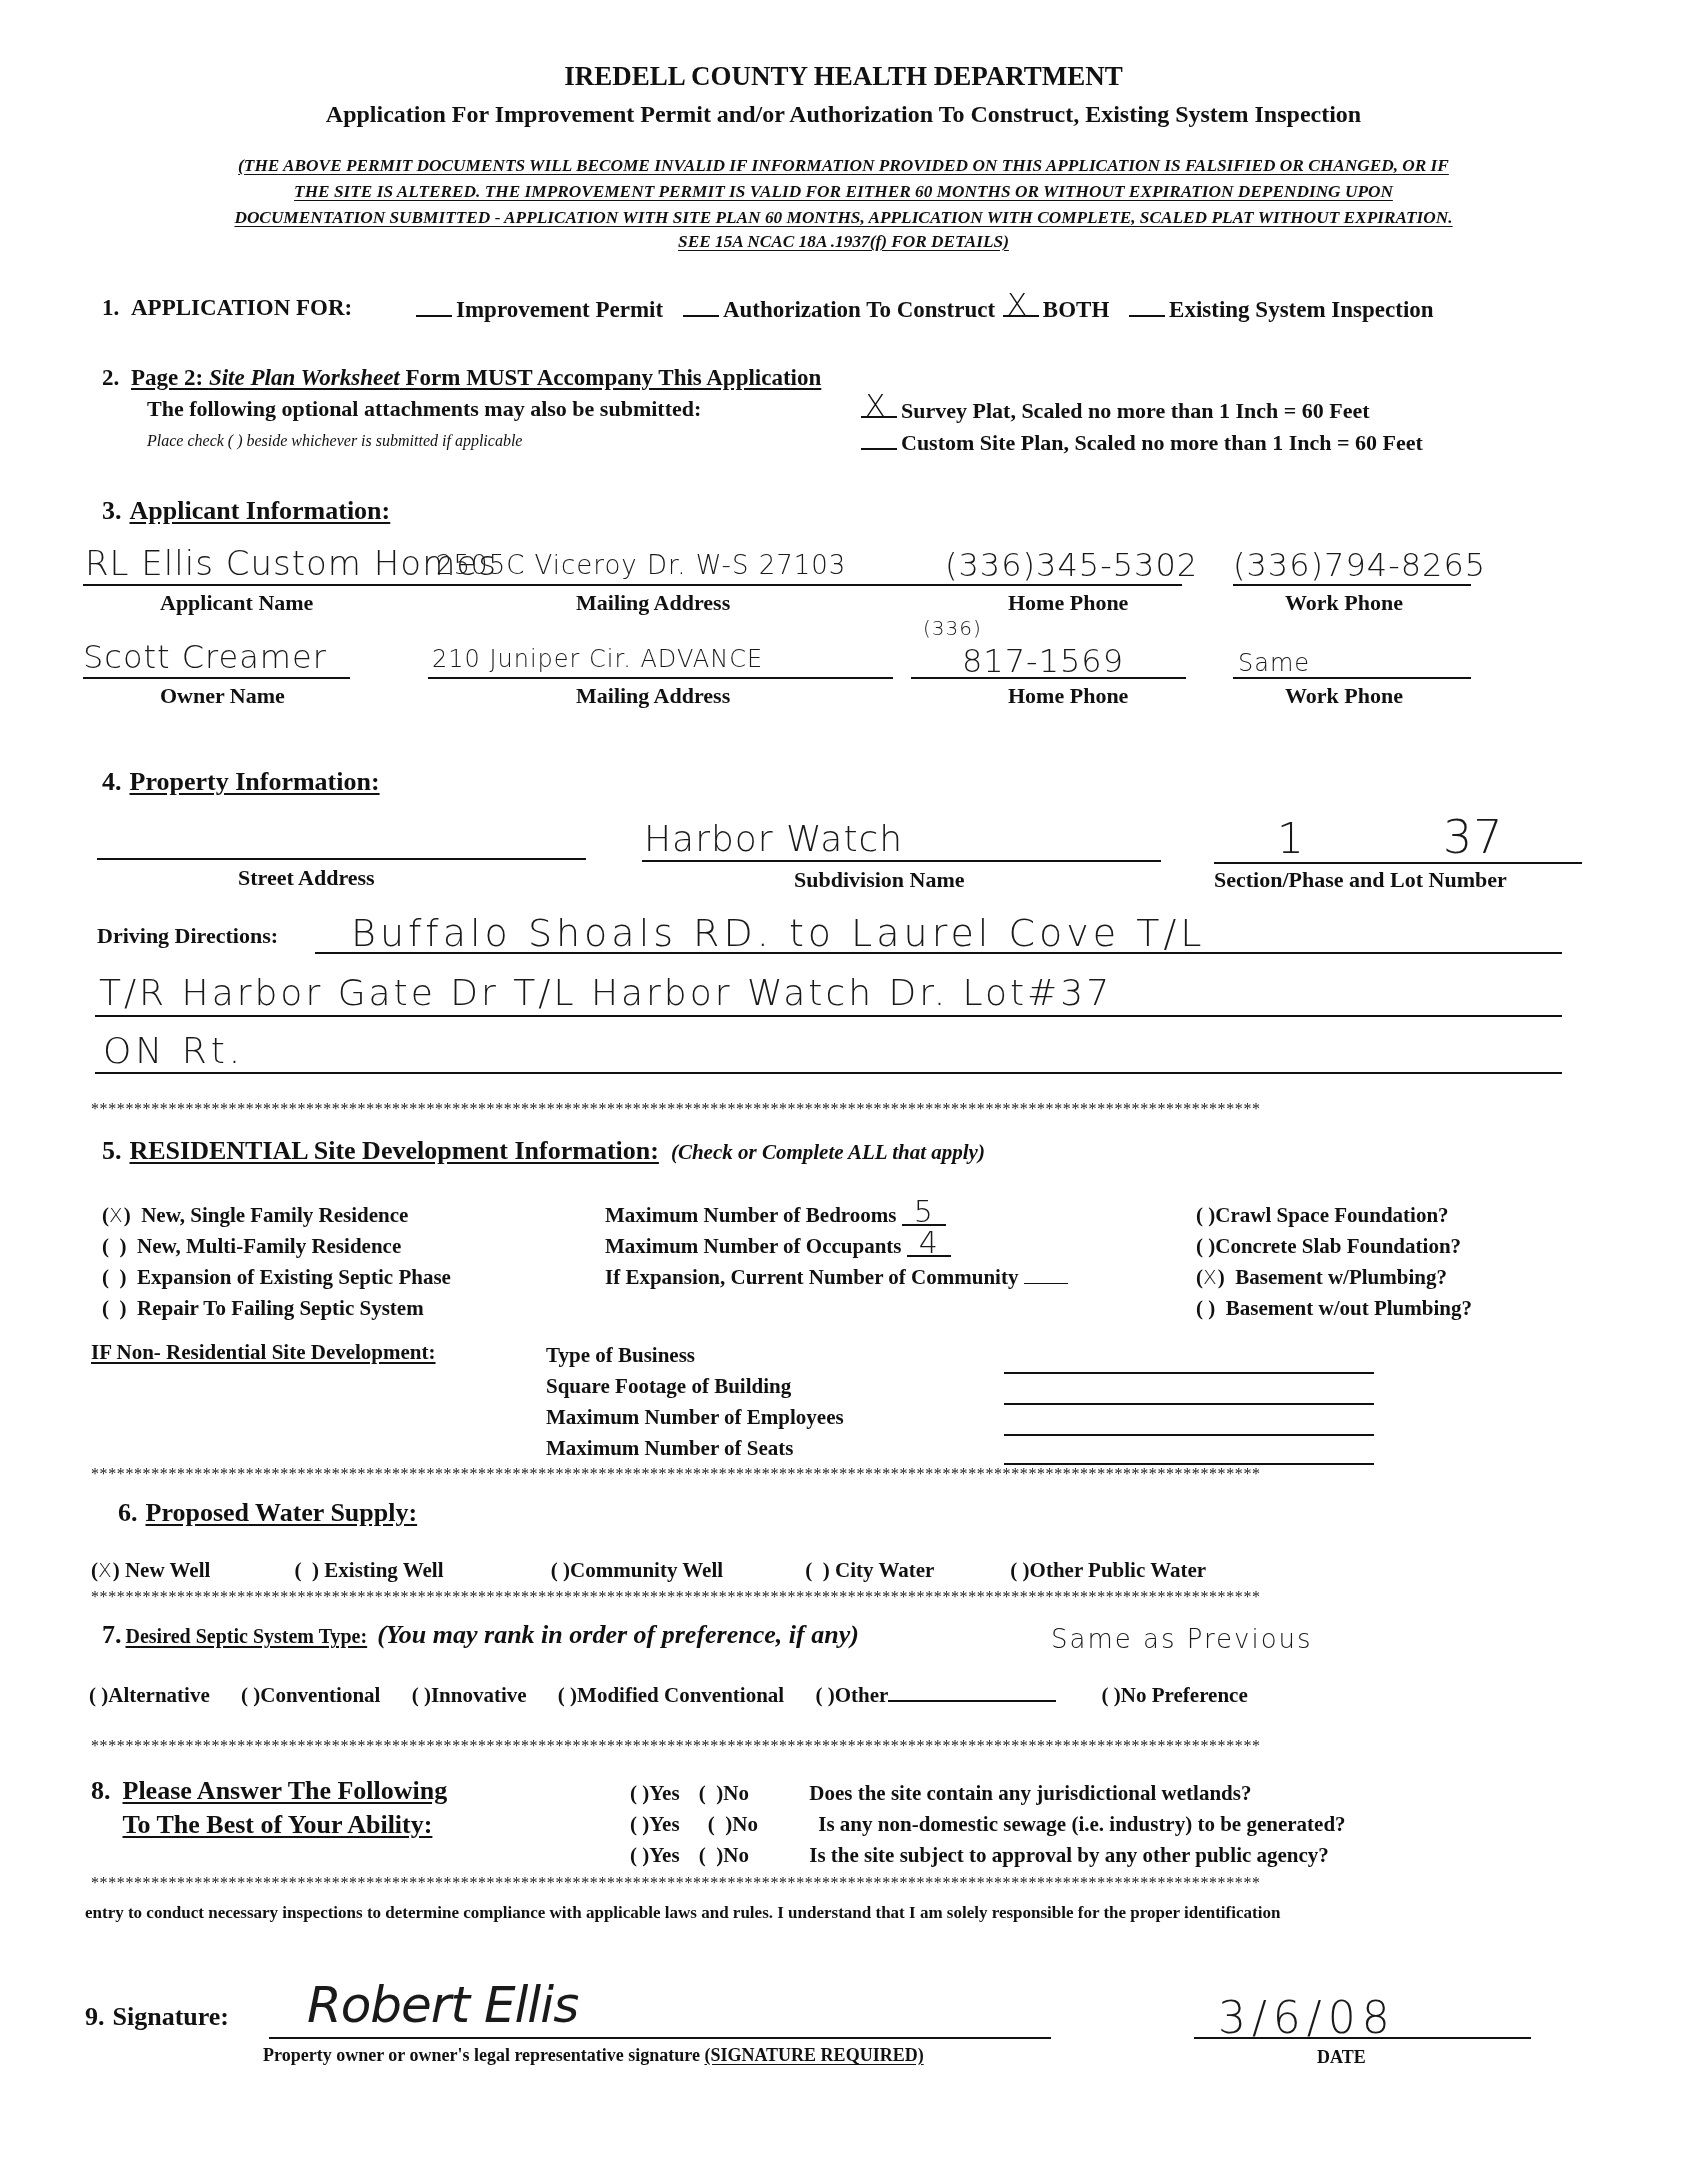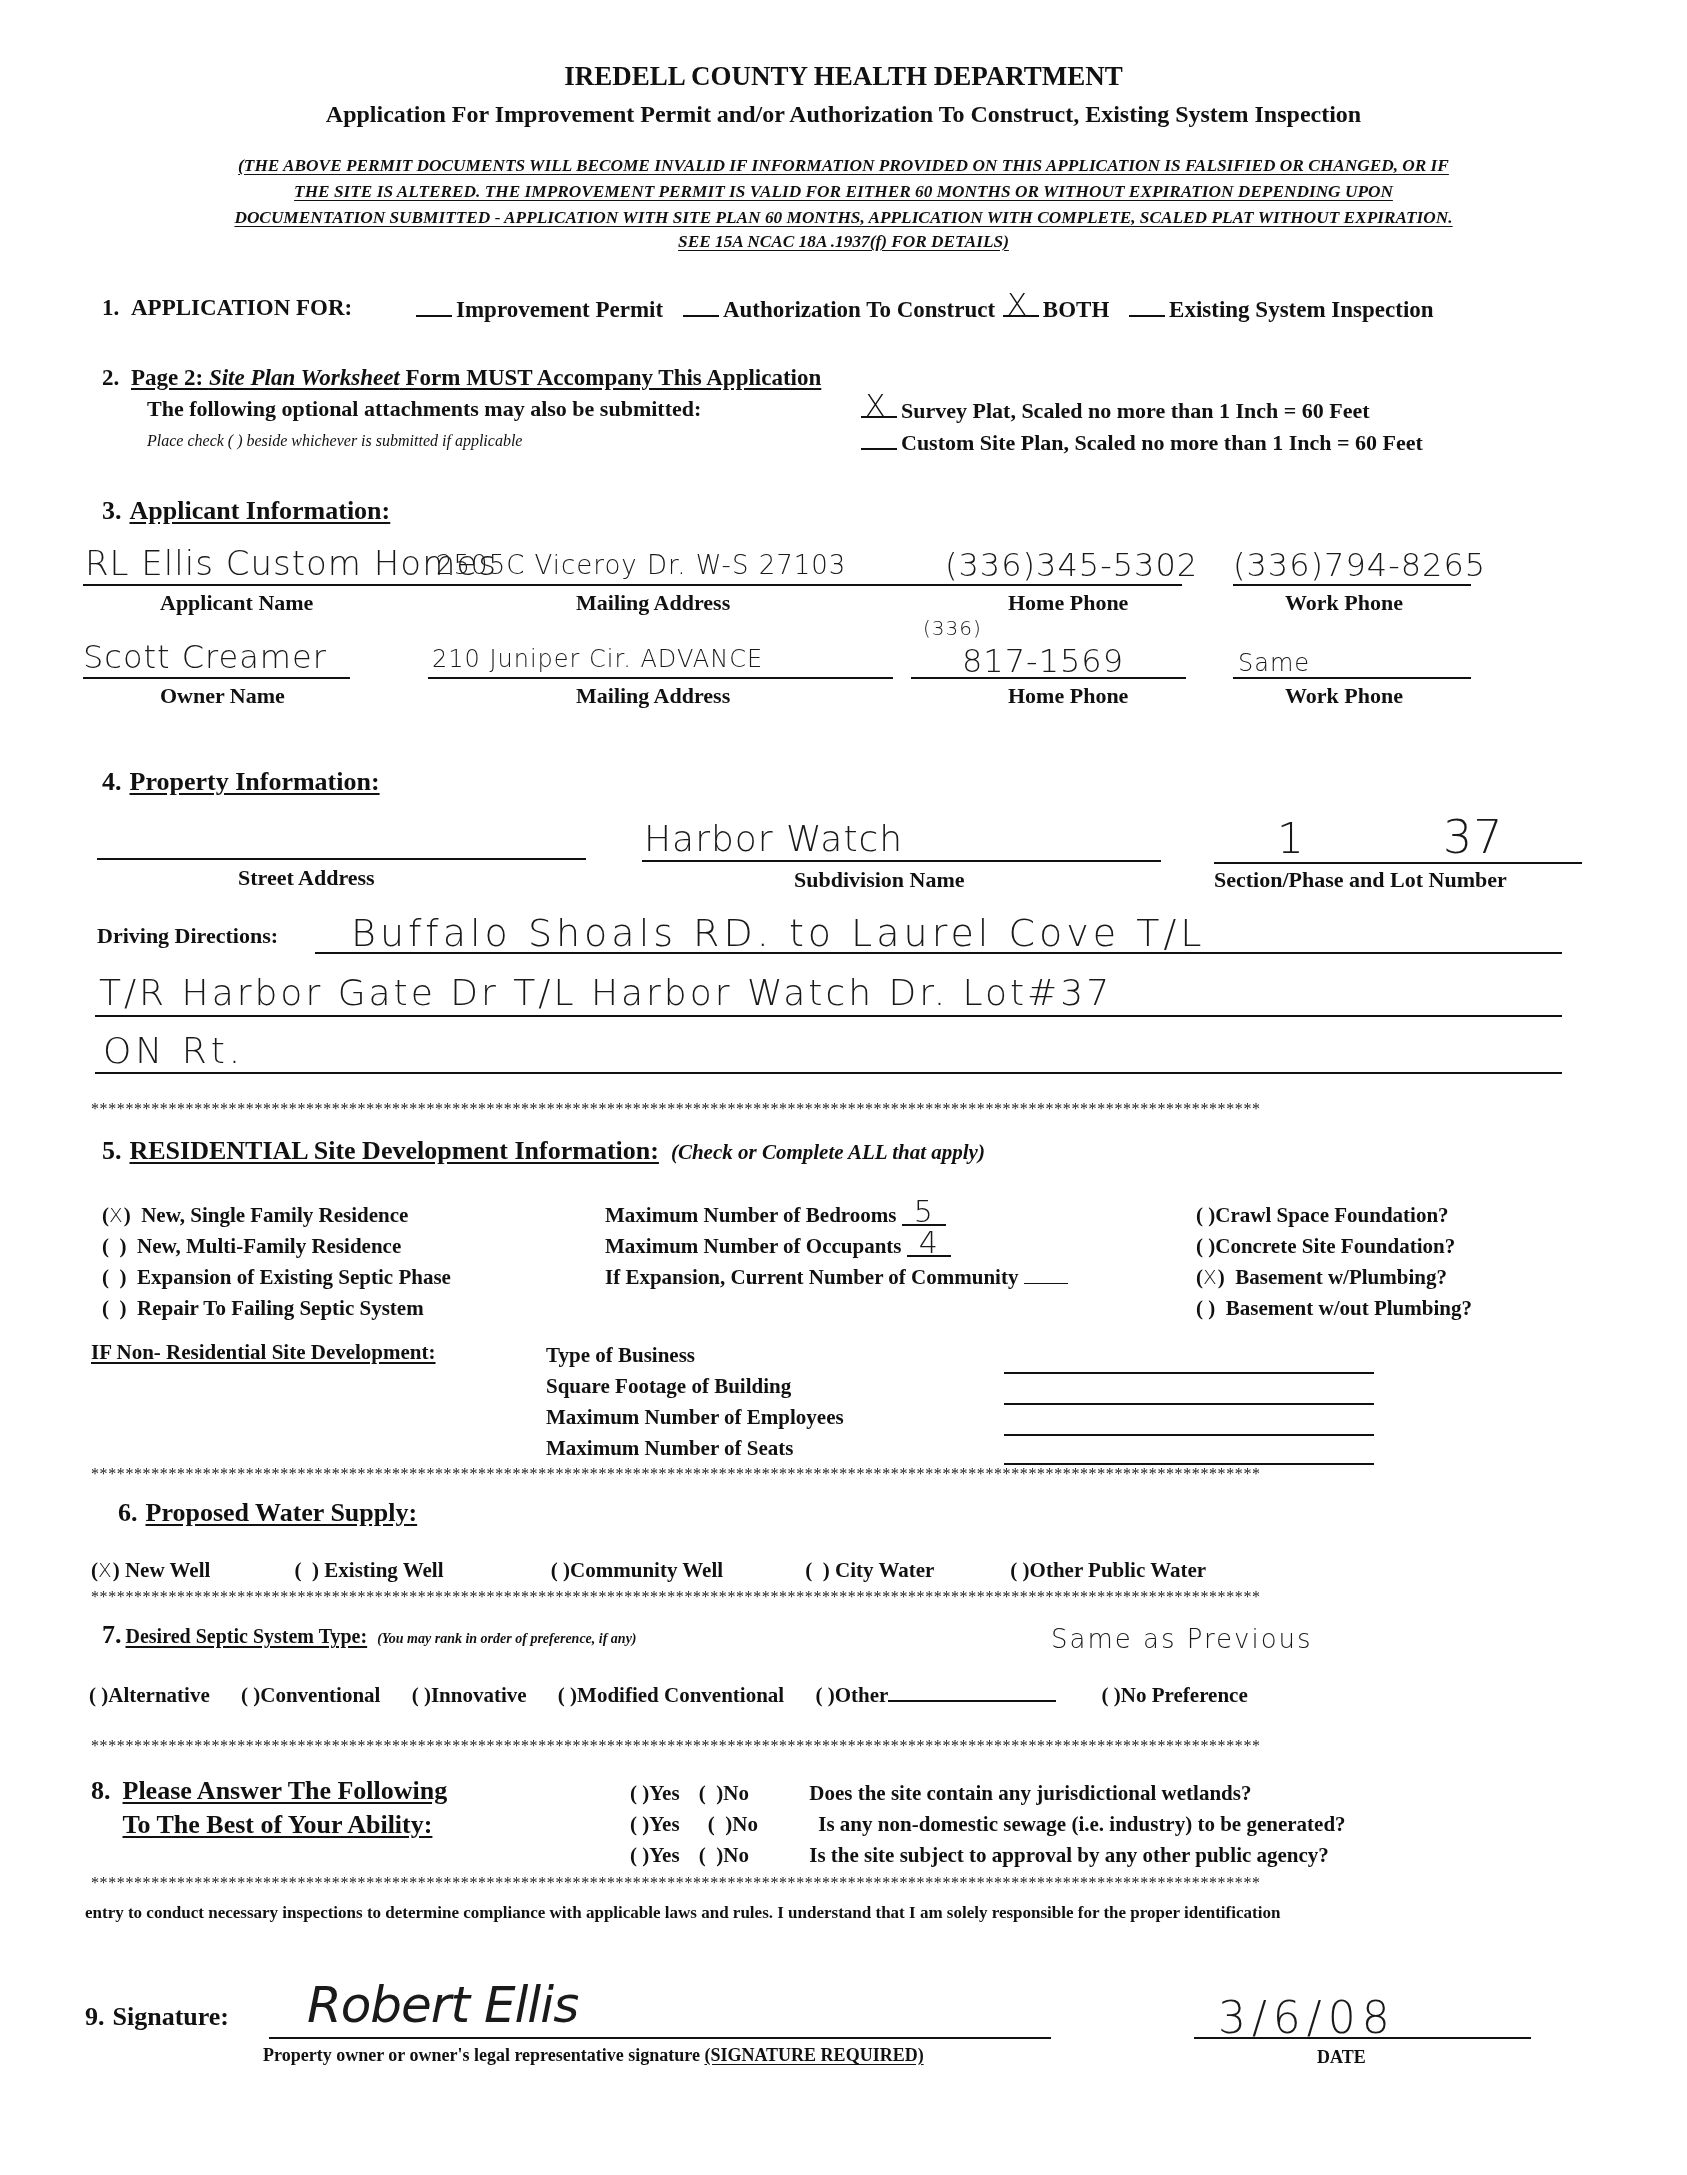--- a/index.html
+++ b/index.html
@@ -116,21 +116,21 @@
 </div>
 
 <div class="abs b" style="left:605px;top:1200px;font-size:21px;line-height:31px;">
   <div><span>Maximum Number of Bedrooms</span> <span class="hw" style="display:inline-block;width:44px;border-bottom:2px solid #111;text-align:center;font-size:30px;line-height:24px;">5</span></div>
   <div><span>Maximum Number of Occupants</span> <span class="hw" style="display:inline-block;width:44px;border-bottom:2px solid #111;text-align:center;font-size:30px;line-height:24px;">4</span></div>
   <div><span>If Expansion, Current Number of Community</span> <span style="display:inline-block;width:44px;border-bottom:1px solid #111;height:14px;"></span></div>
 </div>
 
 <div class="abs b" style="left:1196px;top:1200px;font-size:21px;line-height:31px;">
   <div><span class="paren">(&nbsp;<span></span>)</span><span>Crawl Space Foundation?</span></div>
-  <div><span class="paren">(&nbsp;<span></span>)</span><span>Concrete Site Foundation?</span></div>
+  <div><span class="paren">(&nbsp;<span></span>)</span><span>Concrete Slab Foundation?</span></div>
   <div><span class="paren">(<span class="hw" style="font-size:20px">X</span>)</span>&nbsp; <span>Basement w/Plumbing?</span></div>
   <div><span class="paren">(&nbsp;<span></span>)</span>&nbsp; <span>Basement w/out Plumbing?</span></div>
 </div>
 
 <div class="abs b u" style="left:91px;top:1340px;font-size:21px;">IF Non- Residential  Site Development:</div>
 <div class="abs b" style="left:546px;top:1340px;font-size:21px;line-height:31px;">
   <div>Type of Business</div>
   <div>Square Footage of Building</div>
   <div>Maximum Number of Employees</div>
   <div>Maximum Number of Seats</div>
@@ -148,21 +148,21 @@
   <span><span class="paren">(<span class="hw" style="font-size:20px">X</span>)</span> <span>New Well</span></span>
   <span style="margin-left:79px"><span class="paren">(&nbsp;&nbsp;<span></span>)</span> <span>Existing Well</span></span>
   <span style="margin-left:102px"><span class="paren">(&nbsp;<span></span>)</span><span>Community Well</span></span>
   <span style="margin-left:77px"><span class="paren">(&nbsp;&nbsp;<span></span>)</span> <span>City Water</span></span>
   <span style="margin-left:71px"><span class="paren">(&nbsp;<span></span>)</span><span>Other Public Water</span></span>
 </div>
 <div class="stars" style="top:1588px;">****************************************************************************************************************************************</div>
 
 <div class="abs" style="left:102px;top:1620px;">
   <span class="b" style="font-size:26px">7.</span><span class="b u" style="margin-left:4px;font-size:20px">Desired Septic System Type:</span>
-  <span class="b i" style="margin-left:6px;font-size:14px">(You may rank in order of preference, if any)</span>
+  <span class="b i" style="margin-left:6px;font-size:26px">(You may rank in order of preference, if any)</span>
 </div>
 <div class="abs hw" style="left:1051px;top:1624px;font-size:26px;letter-spacing:2px;">Same as Previous</div>
 <div class="abs b" style="left:89px;top:1683px;font-size:21px;">
   <span><span class="paren">(&nbsp;<span></span>)</span><span>Alternative</span></span>
   <span style="margin-left:26px"><span class="paren">(&nbsp;<span></span>)</span><span>Conventional</span></span>
   <span style="margin-left:26px"><span class="paren">(&nbsp;<span></span>)</span><span>Innovative</span></span>
   <span style="margin-left:26px"><span class="paren">(&nbsp;<span></span>)</span><span>Modified Conventional</span></span>
   <span style="margin-left:26px"><span class="paren">(&nbsp;<span></span>)</span><span>Other</span><span style="display:inline-block;width:168px;border-bottom:2px solid #111;height:14px;"></span></span>
   <span style="margin-left:40px"><span class="paren">(&nbsp;<span></span>)</span><span>No Preference</span></span>
 </div>

